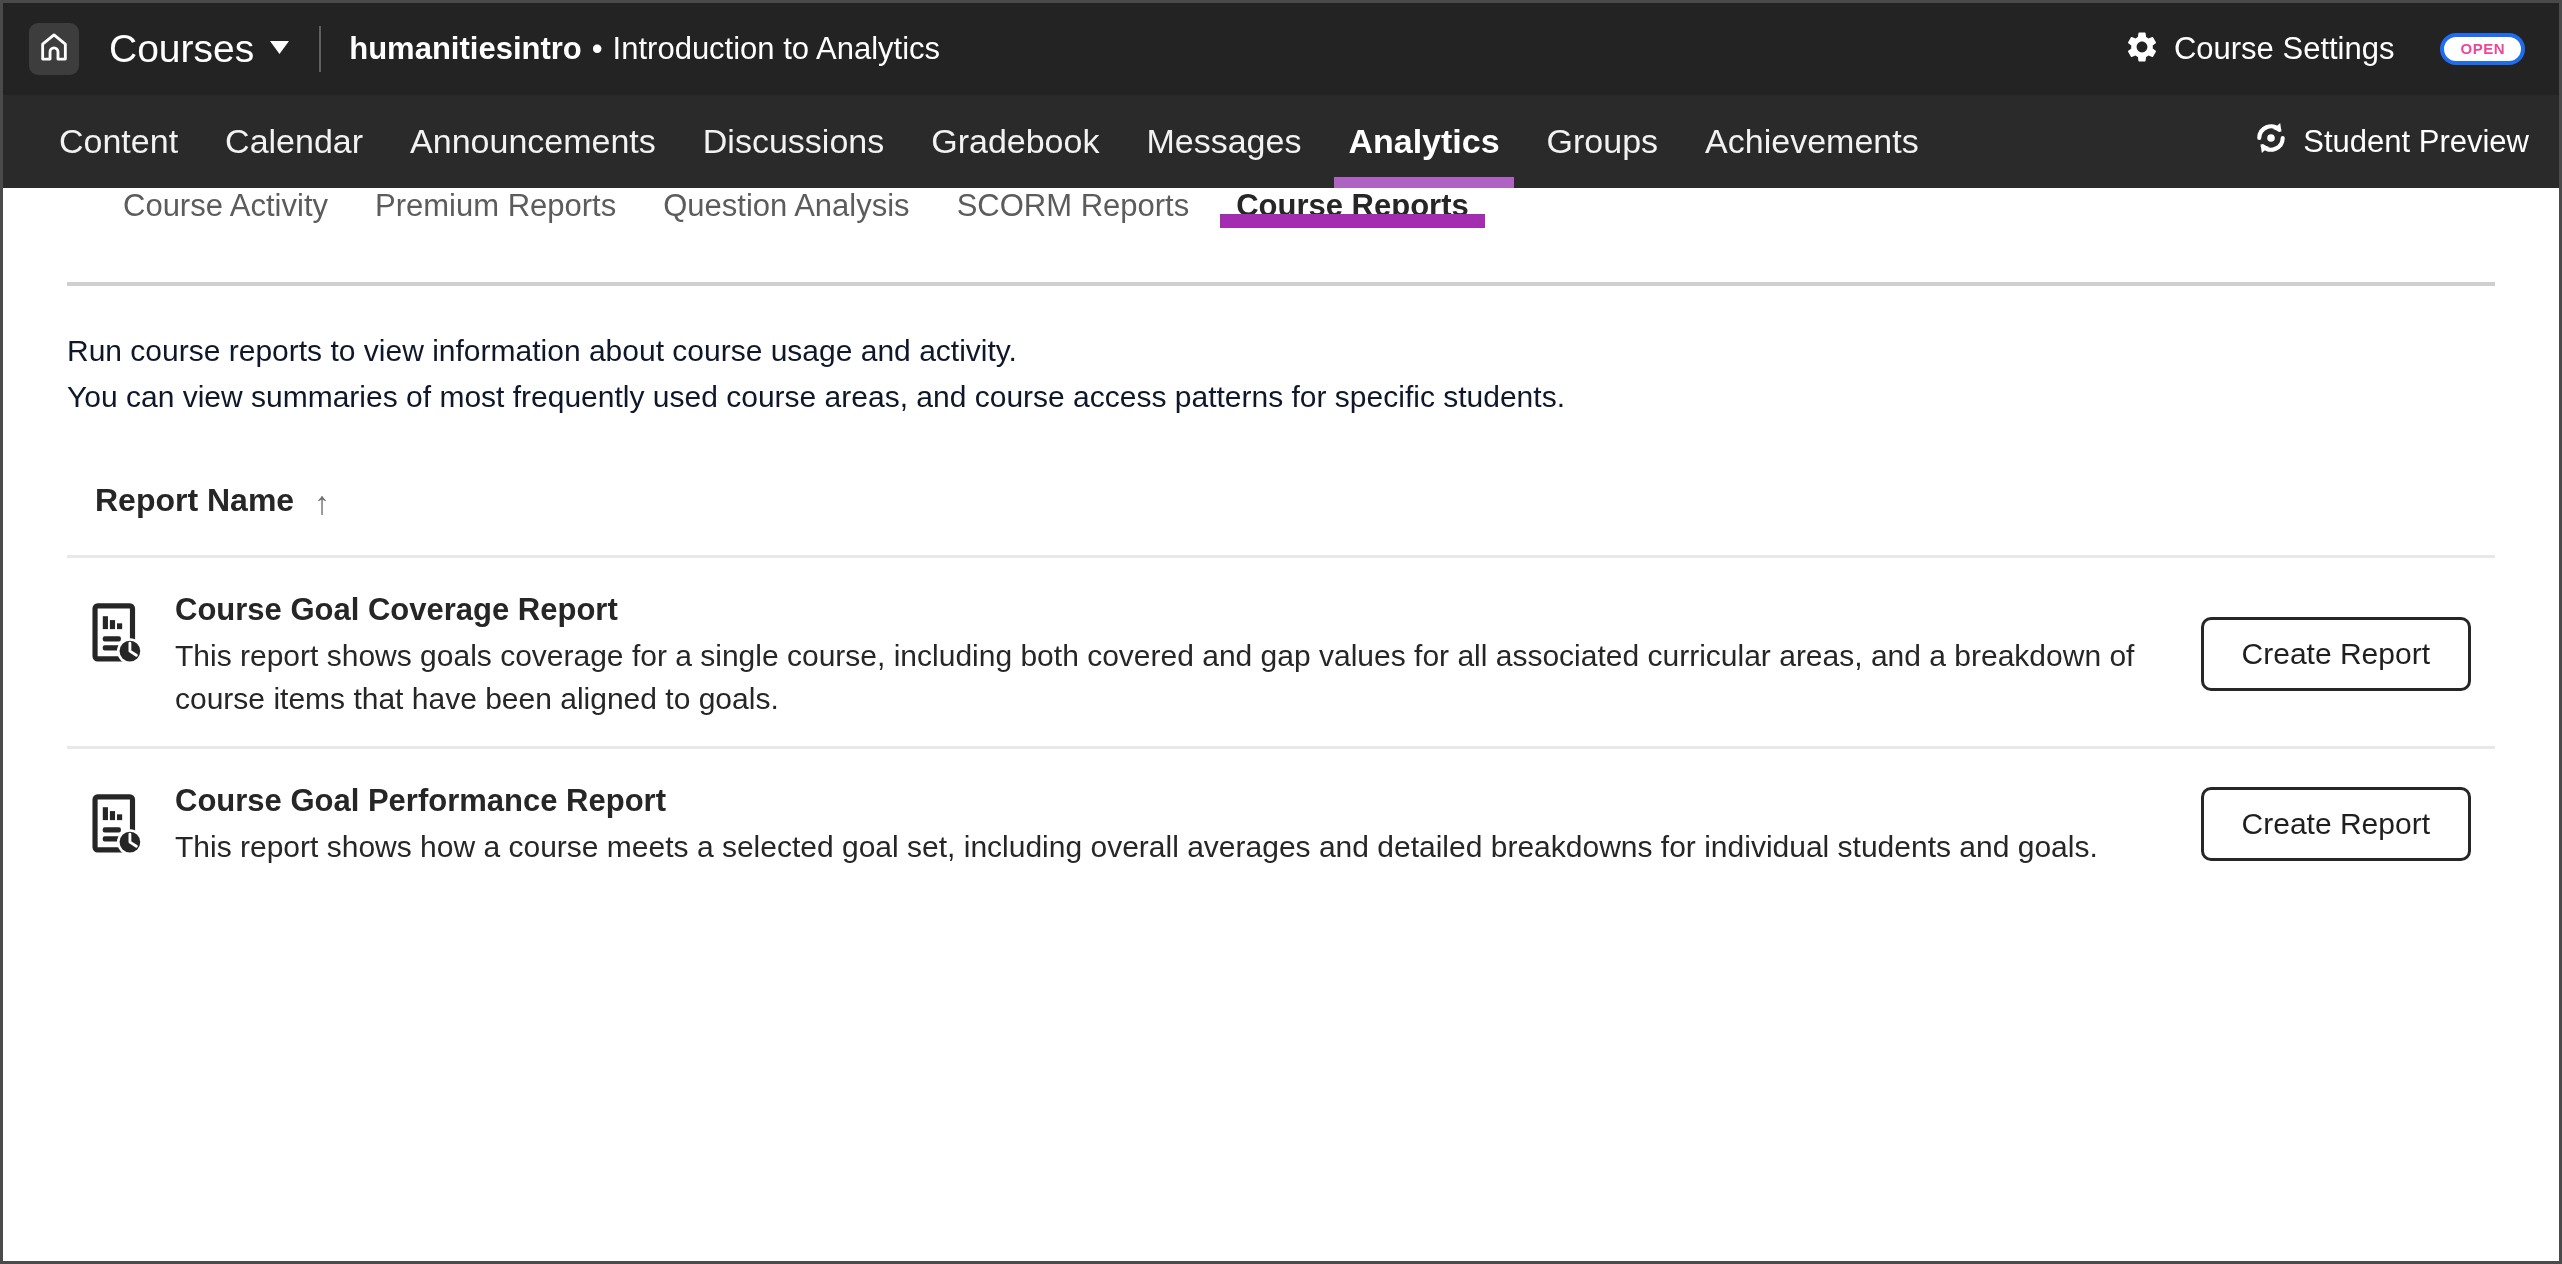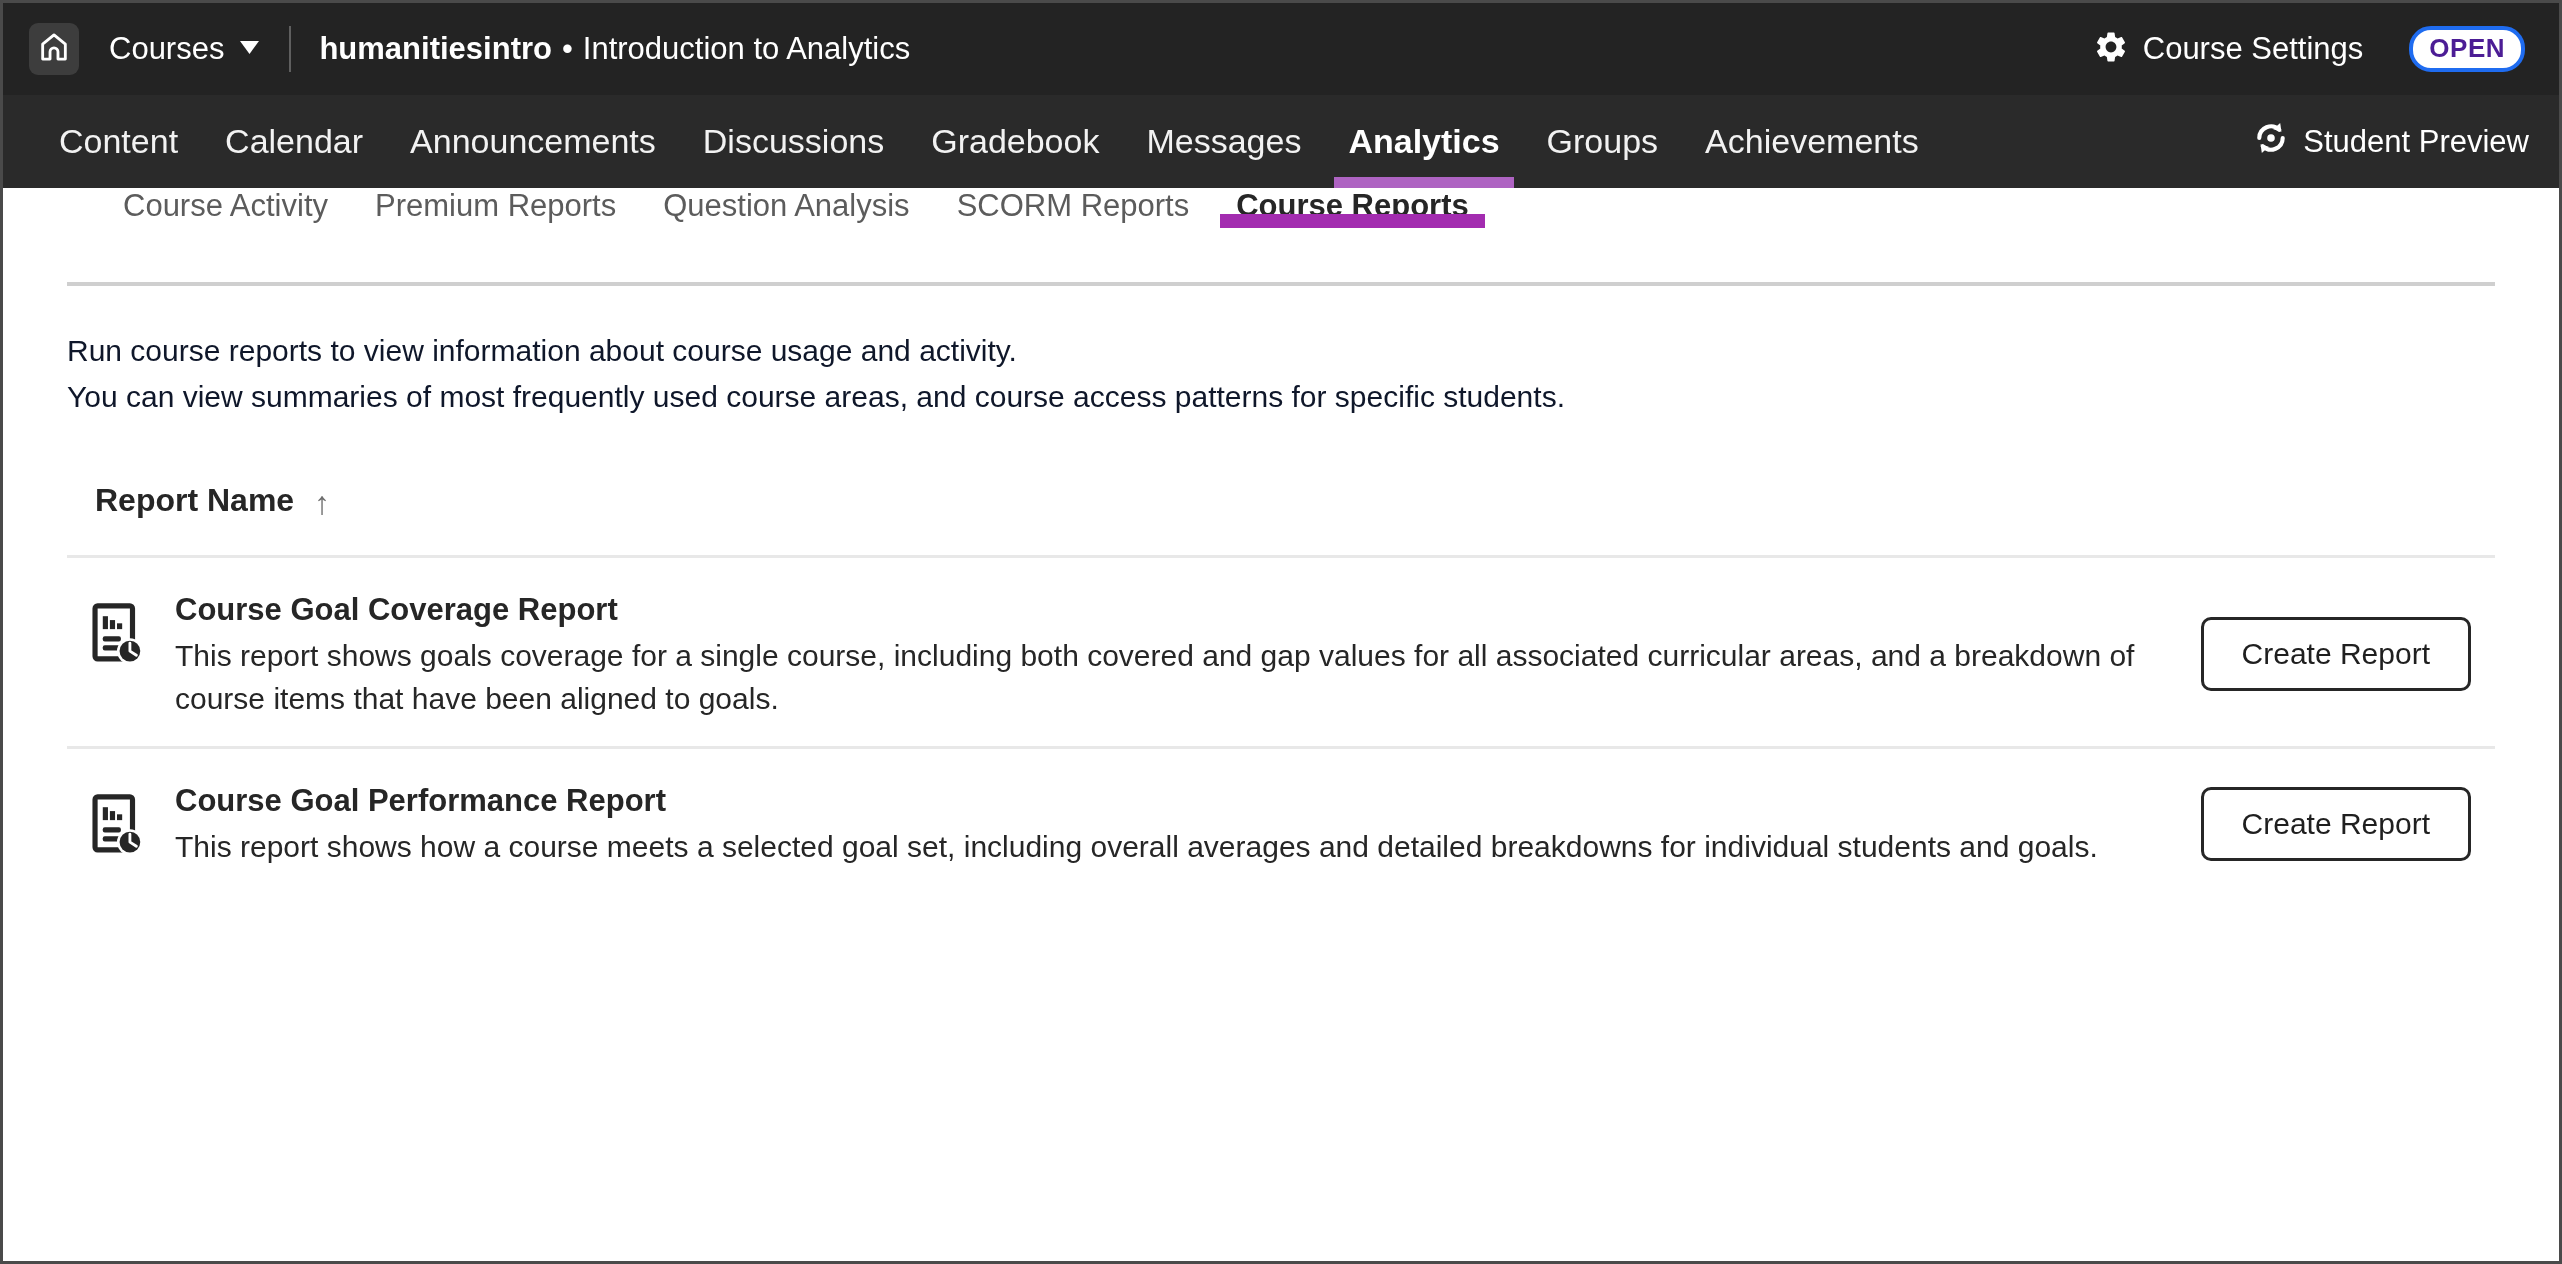--- a/index.html
+++ b/index.html
@@ -23,38 +23,38 @@
   }
   .home-btn {
     width: 50px; height: 52px; background: #3d3d3d;
     border-radius: 9px; display: flex; align-items: center; justify-content: center;
     cursor: pointer; flex: 0 0 auto;
   }
   .courses-menu {
     display: flex; align-items: center; gap: 16px;
     margin-left: 30px; cursor: pointer;
   }
-  .courses-menu .label { font-size: 31px; color: #fff; }
+  .courses-menu .label { font-size: 39px; color: #fff; }
   .topbar-divider {
     width: 2px; height: 46px; background: #5f5f5f;
     margin: 0 28px 0 30px;
   }
   .course-title { font-size: 31px; color: #fff; white-space: nowrap; }
   .course-title .course-id { font-weight: bold; }
   .course-title .sep { margin: 0 10px; }
   .topbar-right {
     margin-left: auto; display: flex; align-items: center; gap: 30px;
   }
   .course-settings { display: flex; align-items: center; gap: 14px; cursor: pointer; }
   .course-settings .label { font-size: 31px; }
   .open-badge {
     margin-left: 16px;
     border: 4px solid #1f6cf0; border-radius: 22px;
-    background: #fff; color: #4c1d95;
-    font-size: 26px; font-weight: bold; letter-spacing: 0.5px;
+    background: #fff; color: #ec4899;
+    font-size: 15px; font-weight: bold; letter-spacing: 0.5px;
     padding: 3px 16px 4px; cursor: pointer;
   }
 
   
   .navbar {
     height: 93px; background: #2a2a2a;
     display: flex; align-items: stretch;
     padding: 0 30px 0 56px; color: #fff;
   }
   .nav-tabs { display: flex; align-items: stretch; gap: 47px; }

